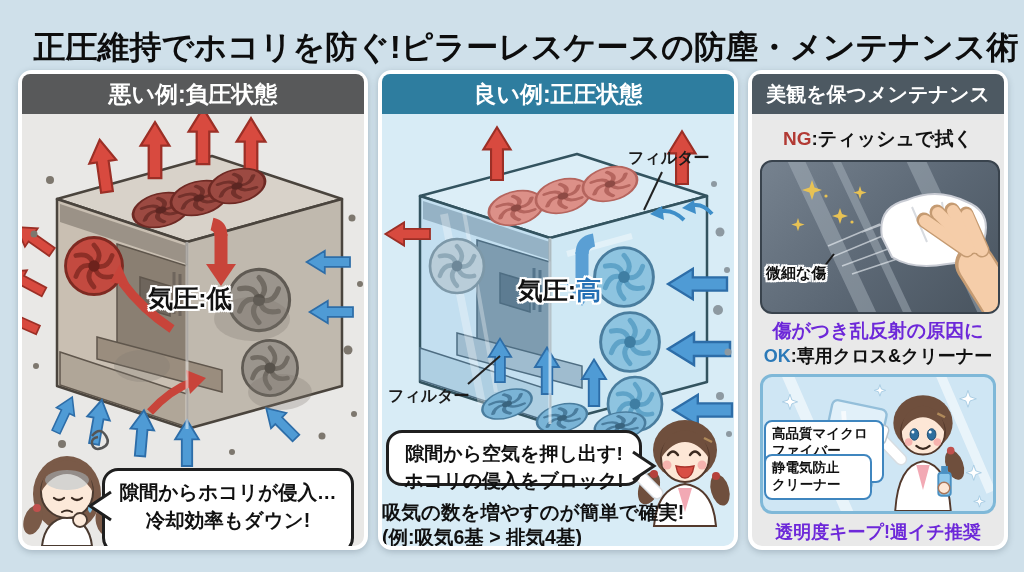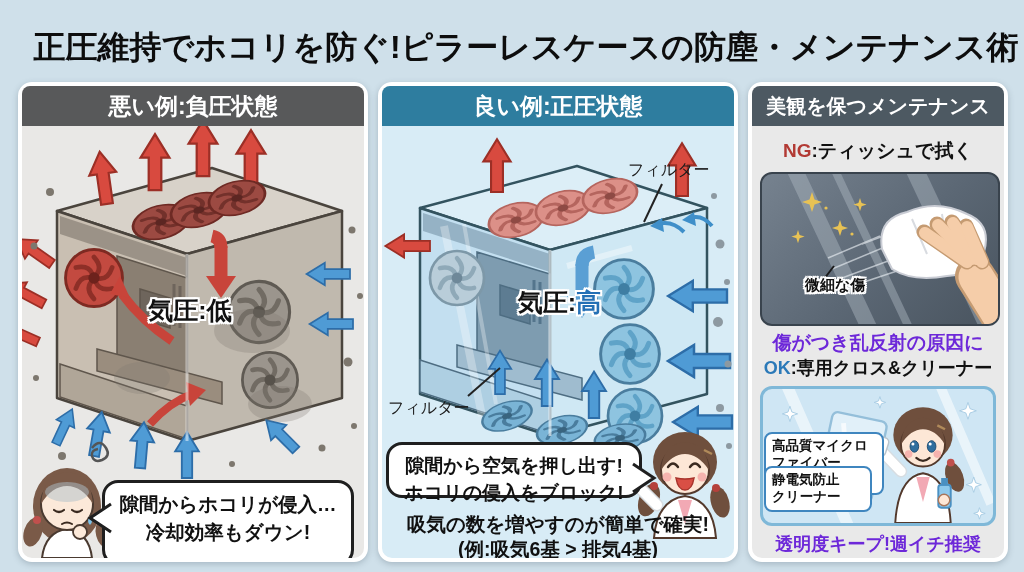--- a/index.html
+++ b/index.html
@@ -7,21 +7,21 @@
     width:1024px;height:572px;position:relative;overflow:hidden;
     background:var(--page_bg,#cfe0ea);
     font-family:"Liberation Sans","DejaVu Sans",sans-serif;
     color:#111;
   }
   .title{
     position:absolute;left:0;top:12px;width:1024px;text-align:center;
     font-size:32px;font-weight:bold;letter-spacing:0px;color:#0d0d0d;margin:14px;
   }
   .panel{
-    position:absolute;top:82px;height:480px;box-sizing:border-box;
+    position:absolute;top:70px;height:480px;box-sizing:border-box;
     border:4px solid #fff;border-radius:14px;
     box-shadow:0 2px 6px rgba(60,80,95,.28);
     padding-left:41px;
   }
   .panel-bad{left:18px;width:350px;background:var(--panel_bad_bg,#e9e8e6);}
   .panel-good{left:378px;width:360px;background:var(--panel_good_bg,#d8ecf6);}
   .panel-maint{left:748px;width:260px;background:var(--panel_maint_bg,#e9e9e9);}
   .panel-header{
     position:absolute;top:0;left:0;right:0;height:40px;line-height:40px;
     text-align:center;color:#fff;font-weight:bold;font-size:23px;
@@ -33,44 +33,44 @@
   .panel-body{position:absolute;top:40px;left:0;right:0;bottom:0;overflow:hidden;border-radius:0 0 9px 9px;}
   .fill{position:absolute;left:0;top:0;width:100%;height:100%;}
 
   .outline-text{
     font-weight:bold;
     text-shadow:-2px -2px 0 #fff,2px -2px 0 #fff,-2px 2px 0 #fff,2px 2px 0 #fff,
                  0 -2px 0 #fff,0 2px 0 #fff,-2px 0 0 #fff,2px 0 0 #fff;
   }
   .pressure{position:absolute;font-size:25px;text-align:center;color:#111;}
   .pressure .hi{color:var(--pressure_high_blue,#2570b5);}
-  .filter-label{position:absolute;font-size:16px;font-weight:normal;color:#1a1a1a;}
+  .filter-label{position:absolute;font-size:16px;font-weight:bold;color:#1a1a1a;}
 
   .bubble{
     position:absolute;background:#fff;border:3px solid #1f1f1f;border-radius:16px;
     box-sizing:border-box;text-align:center;font-weight:bold;font-size:19.5px;
     line-height:1.42;padding:8px 8px;
   }
   .bubble .txt{white-space:pre-line;}
   .bubble-tail{position:absolute;overflow:visible;}
 
   .note{
-    position:absolute;left:0;width:100%;text-align:center;font-weight:bold;
+    position:absolute;left:0;width:100%;text-align:left;font-weight:bold;
     font-size:19.5px;line-height:1.3;white-space:pre-line;color:#101010;
   }
 
   .maint-line{position:absolute;left:0;width:100%;text-align:center;font-weight:bold;font-size:19px;}
   .maint-line .ng{color:var(--ng_red,#b23a34);}
   .maint-line .ok{color:var(--ok_blue,#2b79b8);}
   .ng-image{
     position:absolute;left:8px;top:46px;width:236px;height:150px;border-radius:12px;
     background:linear-gradient(135deg,#76828f 0%,#5b6774 55%,#49545f 100%);
     border:2px solid #39434d;overflow:hidden;
   }
-  .ng-annot{position:absolute;left:14px;top:150px;font-size:15px;color:#111;margin-left:39px;}
+  .ng-annot{position:absolute;left:14px;top:150px;font-size:15px;color:#111;}
   .caption{position:absolute;left:0;width:100%;text-align:center;font-weight:bold;color:#6d28d9;}
   .ok-image{
     position:absolute;left:8px;top:260px;width:236px;height:140px;border-radius:12px;
     background:#cfe6f4;border:3px solid #7fb8d8;overflow:hidden;box-sizing:border-box;
   }
   .label-box{
     position:absolute;background:#fff;border:2px solid #3f86bf;border-radius:8px;
     padding:4px 6px;font-size:13.5px;font-weight:bold;line-height:1.25;color:#111;
   }
   .label-box .txt{white-space:pre-line;}

